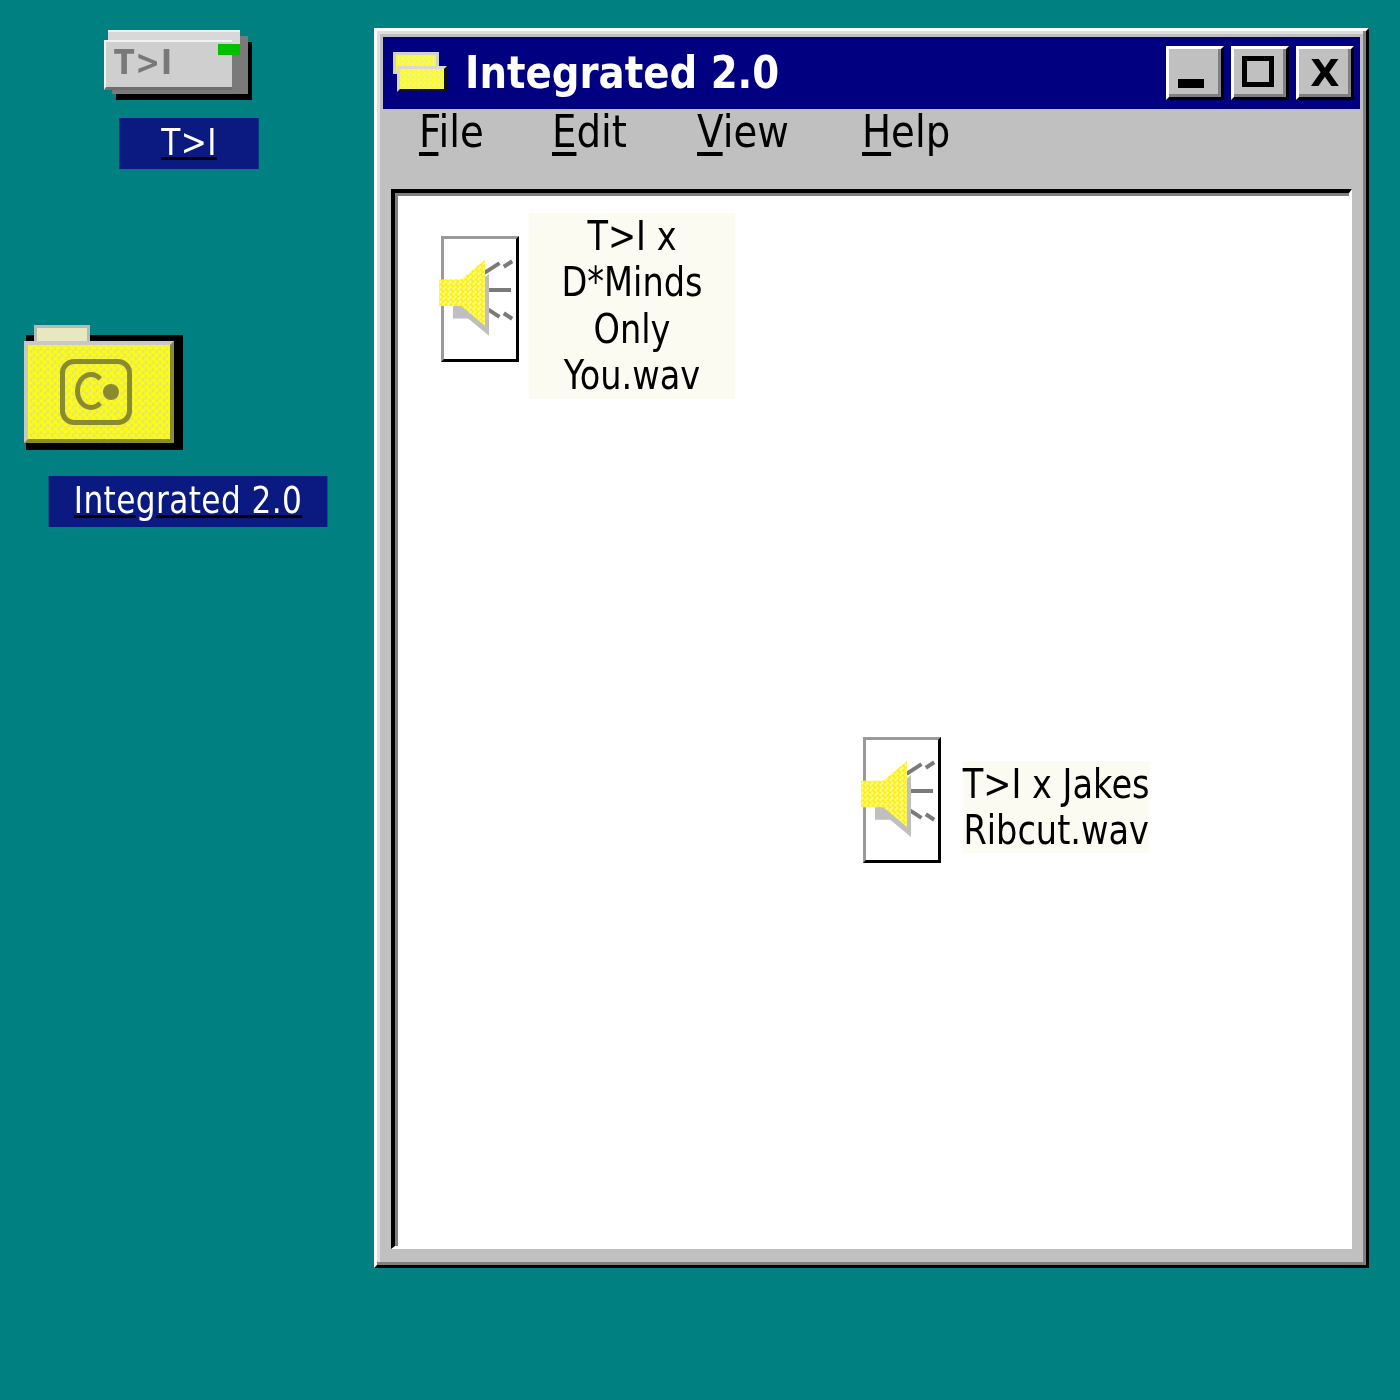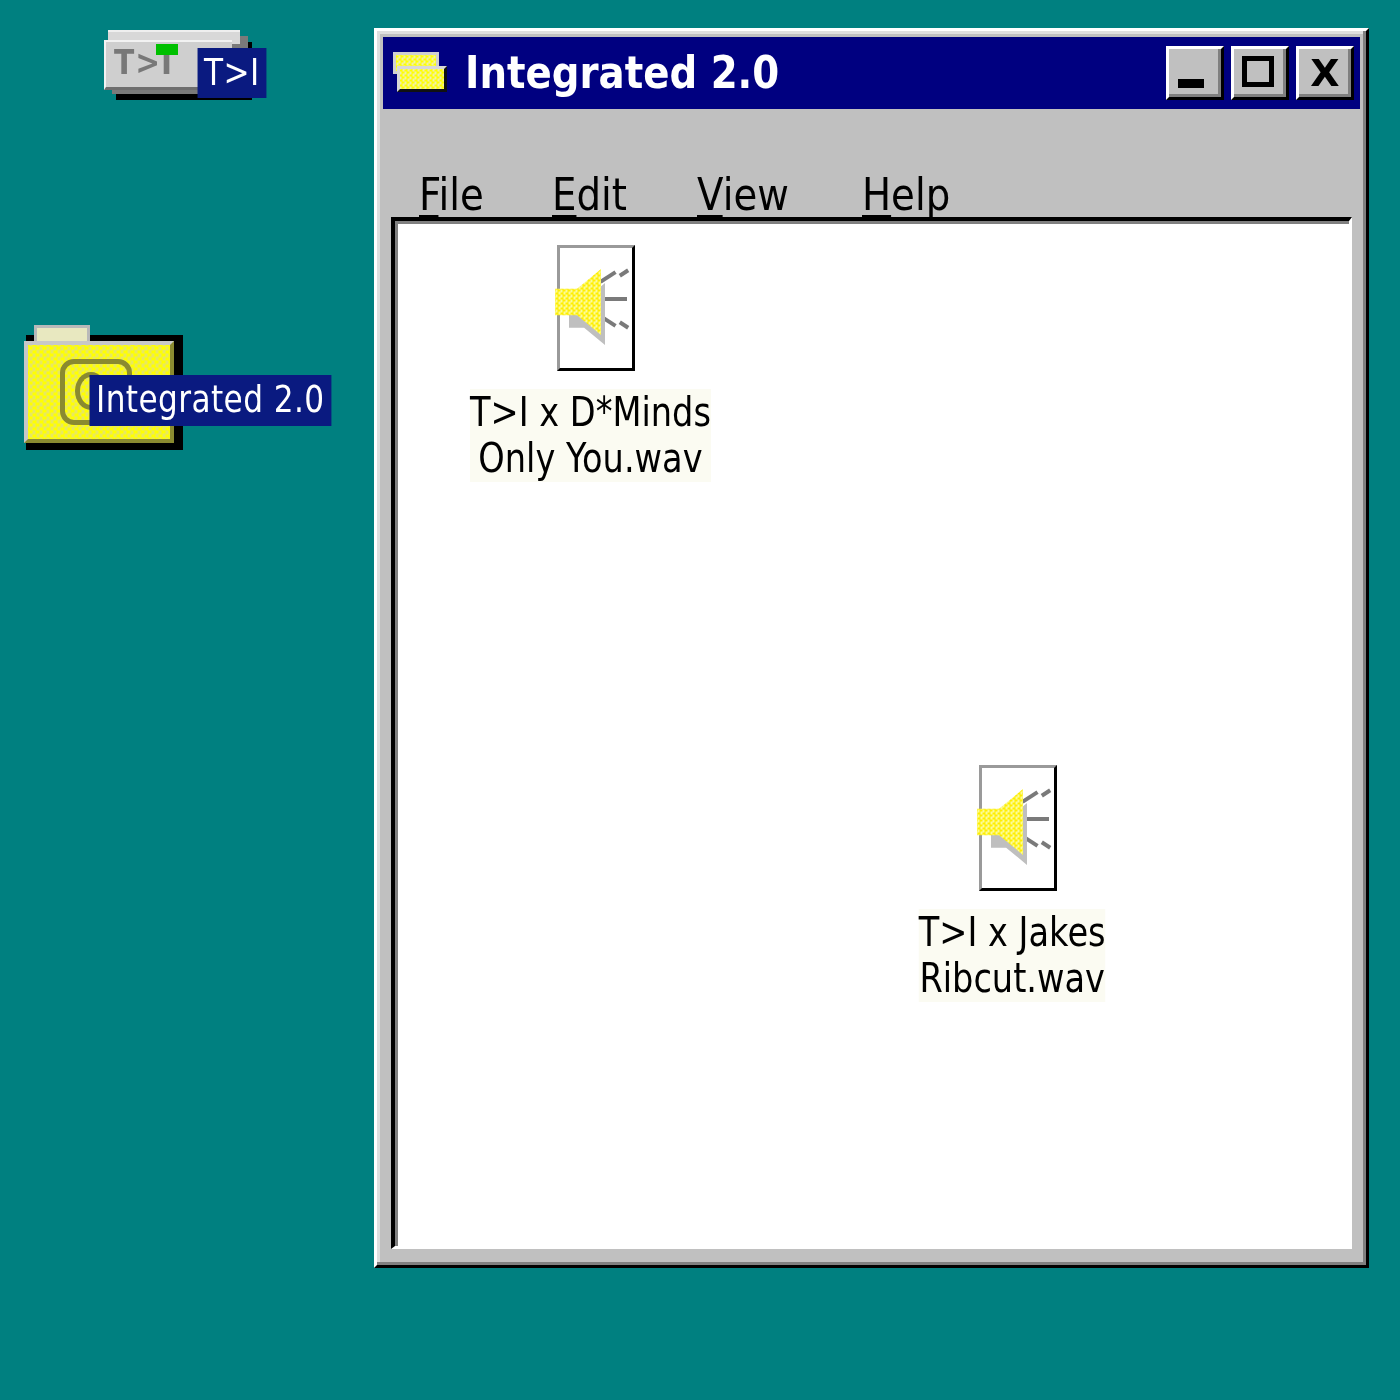--- a/index.html
+++ b/index.html
@@ -19,23 +19,23 @@
   
   #desktop {
     position: absolute;
     inset: 0;
     background: #008080;
   }
 
   .desktop-icon {
     position: absolute;
     display: flex;
-    flex-direction: row;
-    align-items: center;
+    flex-direction: column;
     user-select: none;
+    text-decoration: underline;
   }
 
   .desktop-label {
     background: #0a1a80;
     color: #ffffff;
     font-size: 38px;
     line-height: 1.12;
     padding: 3px 8px 5px 8px;
     letter-spacing: 0.5px;
     font-weight: 400;
@@ -253,26 +253,25 @@
     color: #000; font-family: "DejaVu Sans", sans-serif;
     font-size: 38px; font-weight: bold;
     display: flex; align-items: center; justify-content: center;
     line-height: 1;
   }
 
   
   #menu-bar {
     height: 80px;
     display: flex;
-    align-items: flex-end;
+    align-items: flex-start;
     padding-left: 36px;
     gap: 58px;
     flex: none;
     background: #c0c0c0;
-    margin-top: 28px;
   }
   .menu-item {
     color: #000000;
     font-size: 45px;
     font-family: "DejaVu Sans", sans-serif;
     letter-spacing: 0px;
     cursor: default;
     white-space: nowrap;
     transform: scaleX(0.86);
     transform-origin: left center;
@@ -292,21 +291,20 @@
     box-sizing: border-box;
     position: relative;
     box-shadow: inset 3px 3px 0 #808080;
     overflow: hidden;
   }
 
   
   .file-item {
     position: absolute;
     display: flex;
-    flex-direction: column;
     align-items: center;
     width: 330px;
     user-select: none;
     cursor: default;
   }
   .wav-art {
     position: relative;
     width: 98px;
     height: 132px;
     margin-bottom: 16px;

